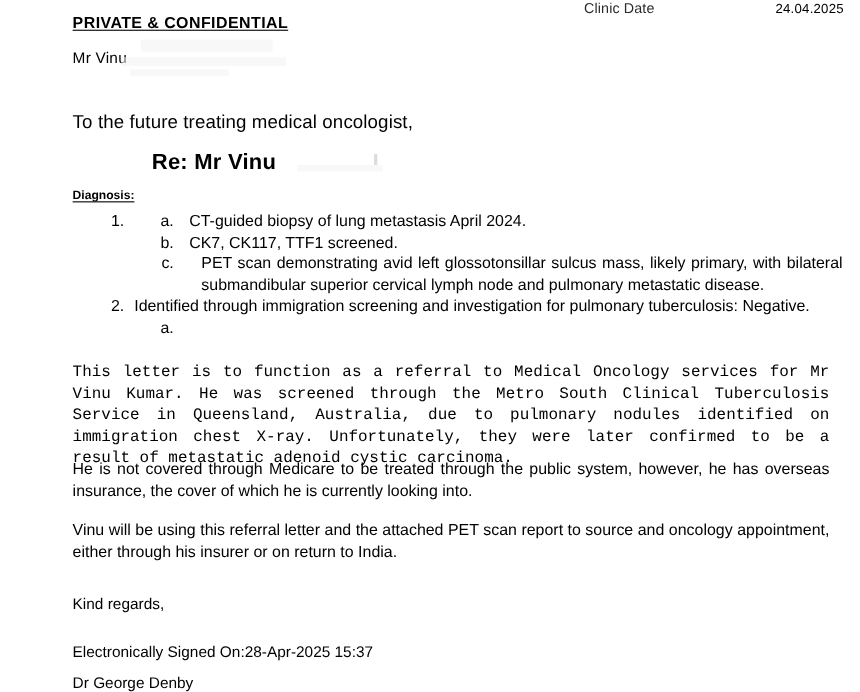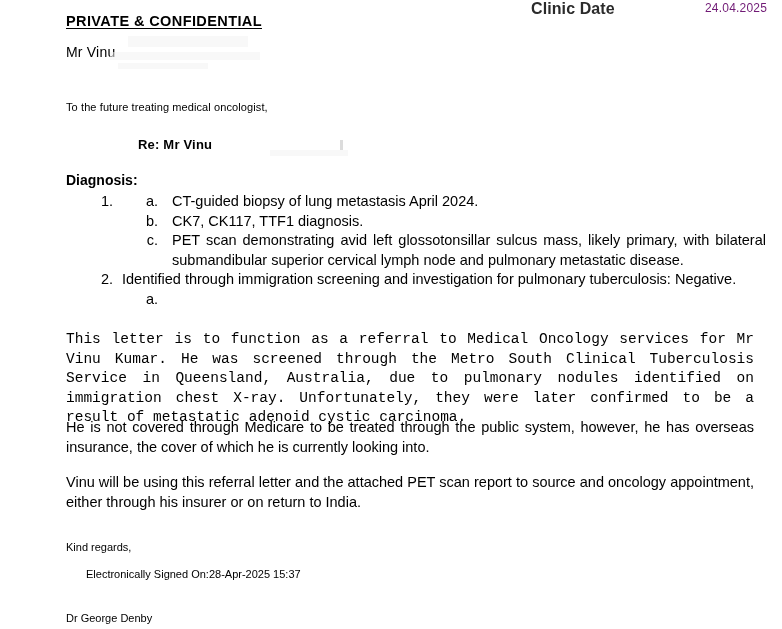--- a/index.html
+++ b/index.html
@@ -27,31 +27,30 @@
     position: absolute;
     top: 0px;
     left: 0px;
     right: 0px;
     height: 22px;
   }
   .clinic-date-label {
     position: absolute;
     left: 531px;
     top: 0px;
-    font-size: 16px;
+    font-size: 13px;
     color: #2b2b2b;
     letter-spacing: 0.1px;
-    font-weight: bold;
   }
   .clinic-date-value {
     position: absolute;
     left: 705px;
     top: 1px;
     font-size: 12px;
-    color: #701a75;
+    color: #000000;
     letter-spacing: 0.2px;
   }
 
   
   .confidential {
     position: absolute;
     left: 66px;
     top: 13px;
     font-size: 14.5px;
     font-weight: bold;
@@ -70,28 +69,28 @@
     position: absolute;
     background: #f3f3f3;
     opacity: 0.55;
   }
 
   
   .salutation {
     position: absolute;
     left: 66px;
     top: 101px;
-    font-size: 11px;
+    font-size: 17px;
     letter-spacing: 0.1px;
   }
   .re-line {
     position: absolute;
     left: 138px;
     top: 137px;
-    font-size: 13px;
+    font-size: 20px;
     font-weight: bold;
     letter-spacing: 0.2px;
   }
   .re-smudge1 {
     left: 270px;
     top: 150px;
     width: 78px;
     height: 6px;
   }
   .re-smudge2 {
@@ -100,22 +99,23 @@
     width: 3px;
     height: 10px;
     background: #d8d8d8;
     opacity: 0.9;
   }
 
   .diagnosis-heading {
     position: absolute;
     left: 66px;
     top: 172px;
-    font-size: 14px;
+    font-size: 11px;
     font-weight: bold;
+    text-decoration: underline;
     text-underline-offset: 2px;
   }
 
   .num-list {
     position: absolute;
     left: 66px;
     top: 192px;
     width: 700px;
     font-size: 14.5px;
     line-height: 19.5px;
@@ -160,24 +160,24 @@
     line-height: 19.5px;
     text-align: justify;
   }
   .p1 { top: 330px; font-family: Liberation Mono, monospace; }
   .p2 { top: 418px; }
   .p3 { top: 473px; }
 
   .signoff {
     position: absolute;
     left: 66px;
-    font-size: 11px;
+    font-size: 14px;
   }
   .s1 { top: 541px; }
-  .s2 { top: 568px; margin-left: 20px; }
+  .s2 { top: 584px; }
   .s3 { top: 612px; }
 </style>
 </head>
 <body>
 
 <div class="page">
 
   <div class="header-row">
     <span class="clinic-date-label">Clinic Date</span>
     <span class="clinic-date-value">24.04.2025</span>
@@ -202,25 +202,25 @@
 
     <div class="num-item">
       <span class="marker">1.</span>
       <div class="alpha-list">
         <div class="alpha-item">
           <span class="marker">a.</span>
           <span>CT-guided biopsy of lung metastasis April 2024.</span>
         </div>
         <div class="alpha-item">
           <span class="marker">b.</span>
-          <span>CK7, CK117, TTF1 diagnosis.</span>
+          <span>CK7, CK117, TTF1 screened.</span>
         </div>
         <div class="alpha-item">
           <span class="marker">c.</span>
-          <span class="just" style="display:block; text-align:justify;">PET scan demonstrating avid left glossotonsillar sulcus mass, likely primary, with bilateral submandibular superior cervical lymph node and pulmonary metastatic disease.</span>
+          <span class="just" style="display:block; text-align:justify;margin-left:11px;">PET scan demonstrating avid left glossotonsillar sulcus mass, likely primary, with bilateral submandibular superior cervical lymph node and pulmonary metastatic disease.</span>
         </div>
       </div>
     </div>
 
     <div class="num-item">
       <span class="marker">2.</span>
       <span>Identified through immigration screening and investigation for pulmonary tuberculosis: Negative.</span>
       <div class="alpha-list">
         <div class="alpha-item">
           <span class="marker">a.</span>

